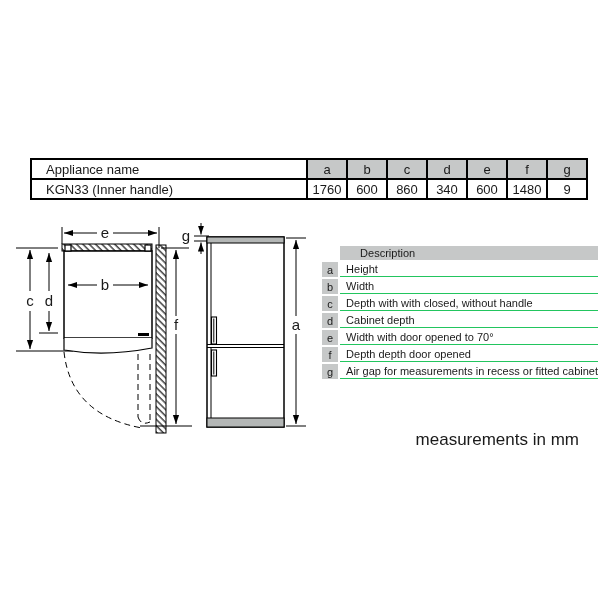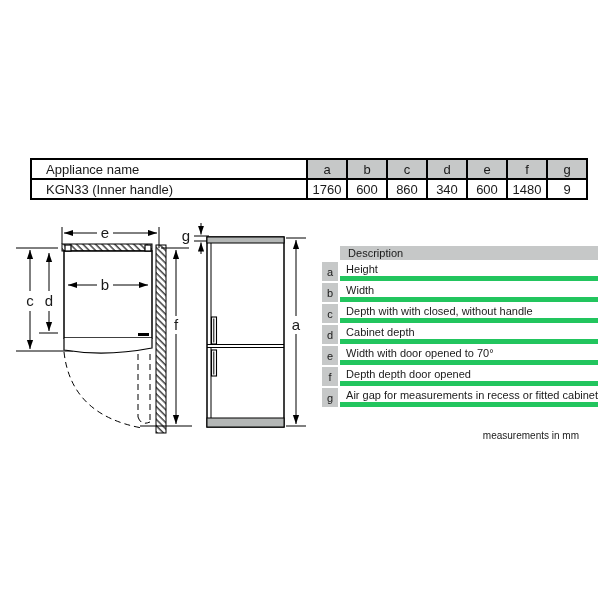--- a/index.html
+++ b/index.html
@@ -10,23 +10,23 @@
   table.dim td{border:2px solid #000;font-size:13px;height:18px;padding:0;vertical-align:middle;
                white-space:nowrap;overflow:hidden;}
   table.dim td.name{width:260px;text-align:left;padding-left:14px;background:#fff;}
   table.dim td.col{width:38px;text-align:center;}
   table.dim tr.hdr td.col{background:#c6c8c8;}
   
   table.desc{position:absolute;left:320px;top:244px;border-collapse:separate;border-spacing:2px;}
   table.desc td{padding:0;vertical-align:middle;font-size:11px;height:14px;}
   table.desc td.key{width:18px;background:#c6c8c8;text-align:center;}
   table.desc td.blank{width:18px;background:transparent;}
-  table.desc td.dhead{background:#c6c8c8;padding-left:8px;white-space:nowrap;}
-  table.desc td.dtxt{padding-left:6px;border-bottom:5px solid #22c55e;white-space:nowrap;}
-  .footnote{position:absolute;top:430px;right:21px;font-size:10px;color:#1a1a1a;}
+  table.desc td.dhead{background:#c6c8c8;padding-left:20px;white-space:nowrap;}
+  table.desc td.dtxt{padding-left:6px;border-bottom:1px solid #22c55e;white-space:nowrap;}
+  .footnote{position:absolute;top:430px;right:21px;font-size:17px;color:#1a1a1a;}
   svg.diagram{position:absolute;left:0;top:220px;}
   svg .ln{stroke:#000;stroke-width:1;fill:none;}
   svg .ln2{stroke:#000;stroke-width:1.5;fill:#fff;}
   svg .dash{stroke:#000;stroke-width:1;fill:none;stroke-dasharray:6 4;}
   svg text{font-family:"Liberation Sans", sans-serif;font-size:15px;fill:#1a1a1a;text-anchor:middle;}
 </style>
 </head>
 <body>
 
 <div class="page">

